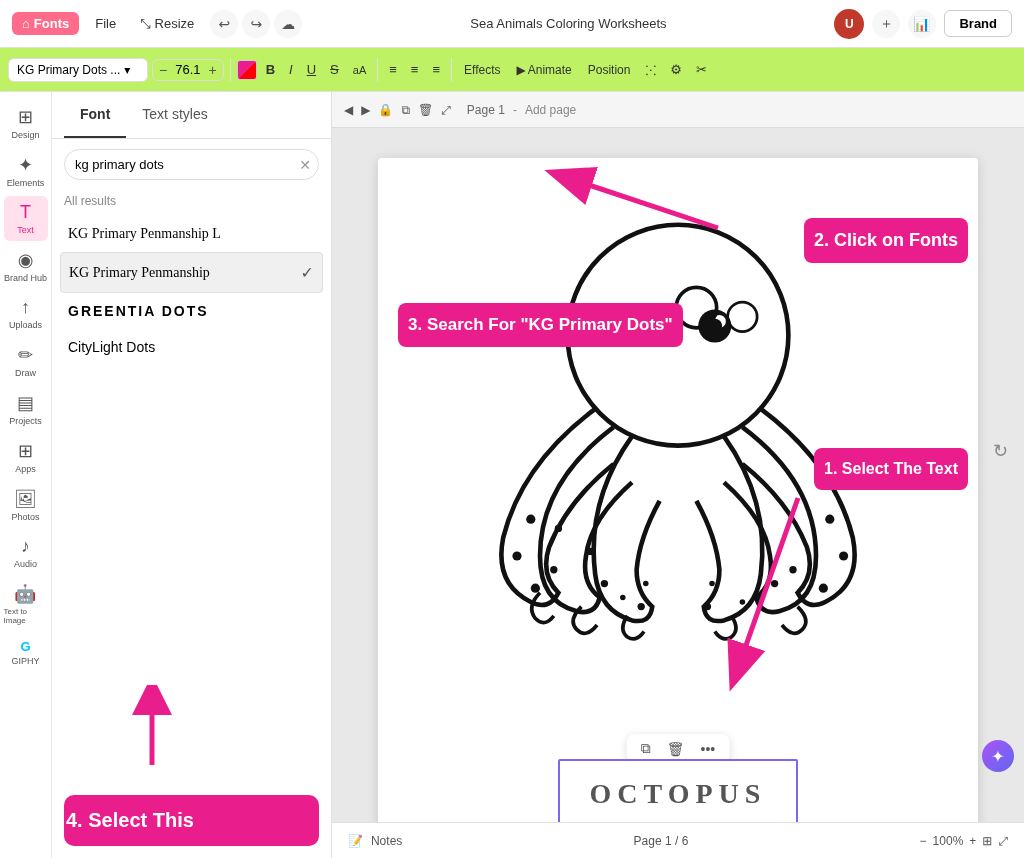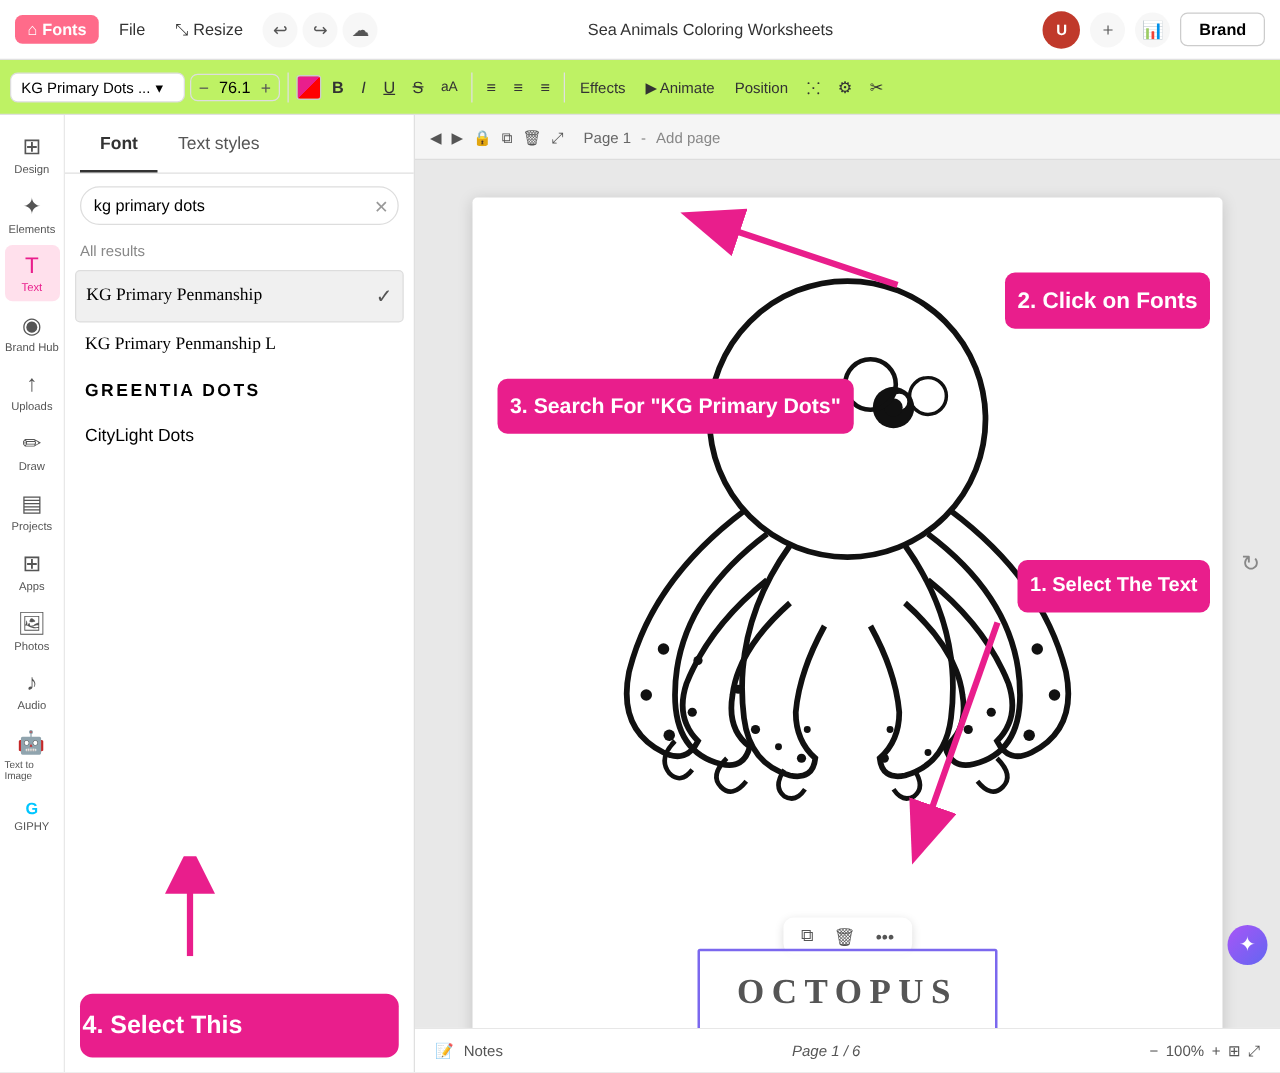--- a/index.html
+++ b/index.html
@@ -314,21 +314,20 @@
       padding: 0 16px;
       gap: 8px;
       font-size: 12px;
       color: #555;
     }
     .bottom-bar-center {
       flex: 1;
       text-align: center;
       font-size: 12px;
       color: #555;
-      font-style: italic;
     }
     .zoom-ctrl {
       display: flex; align-items: center; gap: 6px;
     }
     .page-nav-btn { background: none; border: none; cursor: pointer; font-size: 12px; color: #555; }
 
     .undo-redo {
       display: flex; gap: 4px;
     }
 
@@ -474,26 +473,26 @@
     <div class="font-panel-tabs">
       <div class="font-tab active">Font</div>
       <div class="font-tab">Text styles</div>
     </div>
     <div class="font-search-wrap">
       <input class="font-search" type="text" value="kg primary dots" style="">
       <span class="search-clear">✕</span>
     </div>
     <div class="all-results-label">All results</div>
     <div class="font-list">
+      <div class="font-item">
+        <span class="font-item-name kg-primary-l">KG Primary Penmanship L</span>
+      </div>
       <div class="font-item selected">
         <span class="font-item-name kg-primary">KG Primary Penmanship</span>
         <span class="checkmark">✓</span>
-      </div>
-      <div class="font-item">
-        <span class="font-item-name kg-primary-l">KG Primary Penmanship L</span>
       </div>
       <div class="font-item">
         <span class="font-item-name greentia">GREENTIA DOTS</span>
       </div>
       <div class="font-item">
         <span class="font-item-name citylight">CityLight Dots</span>
       </div>
     </div>
 
     <div style="position:relative; padding: 20px 12px 12px;">

